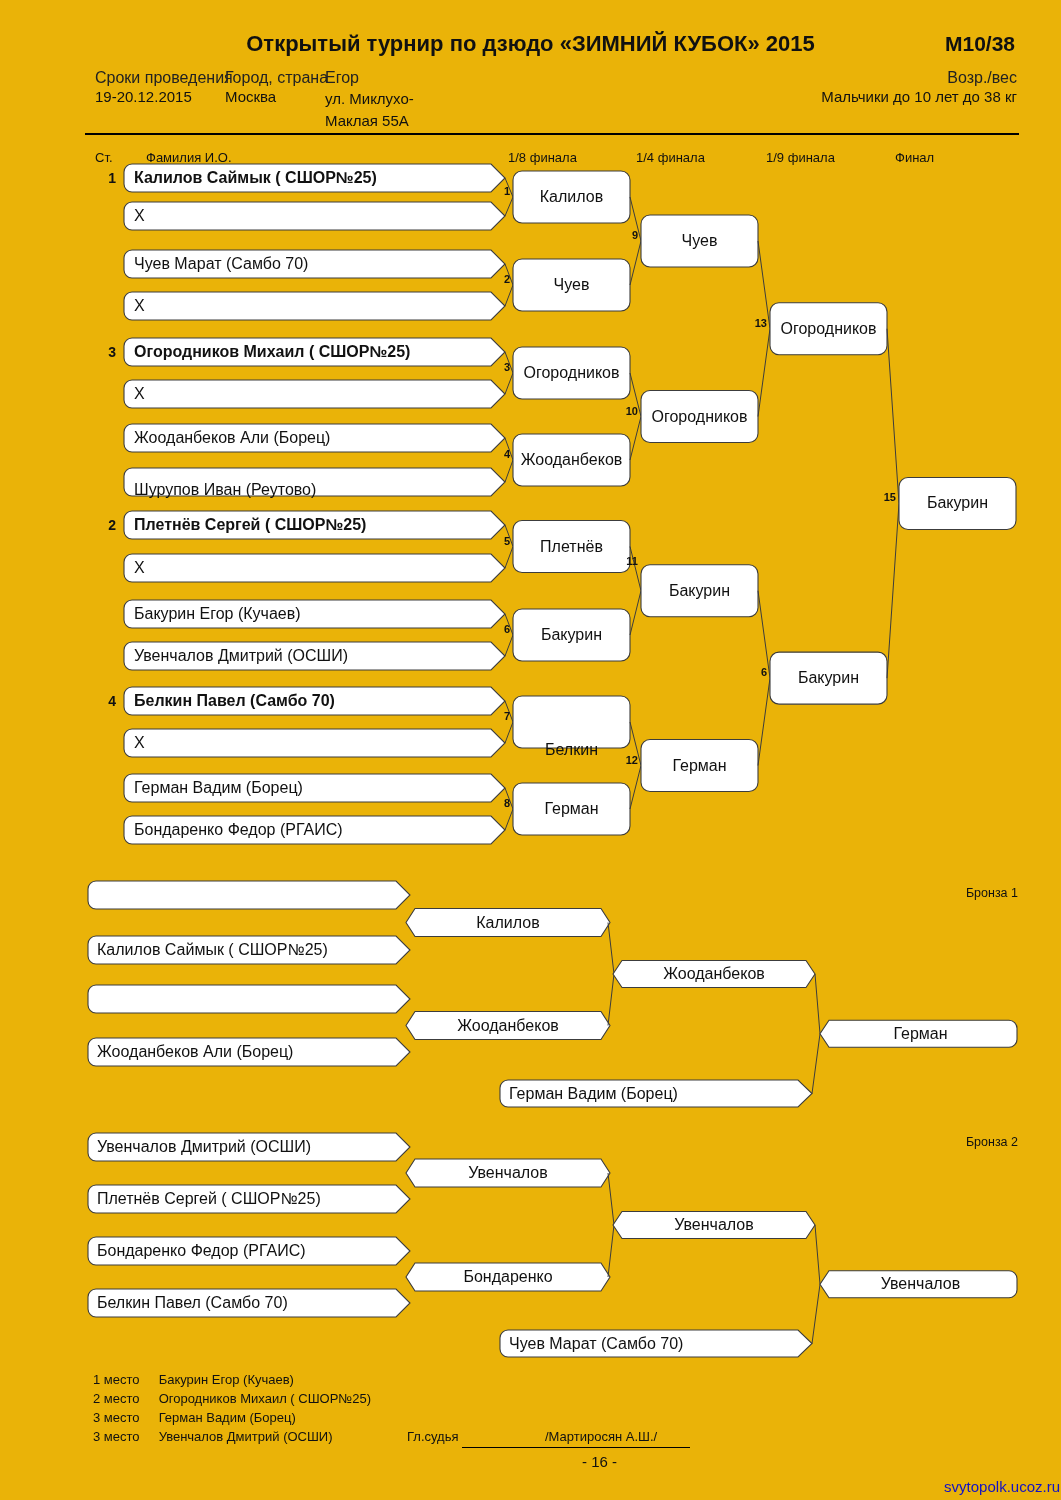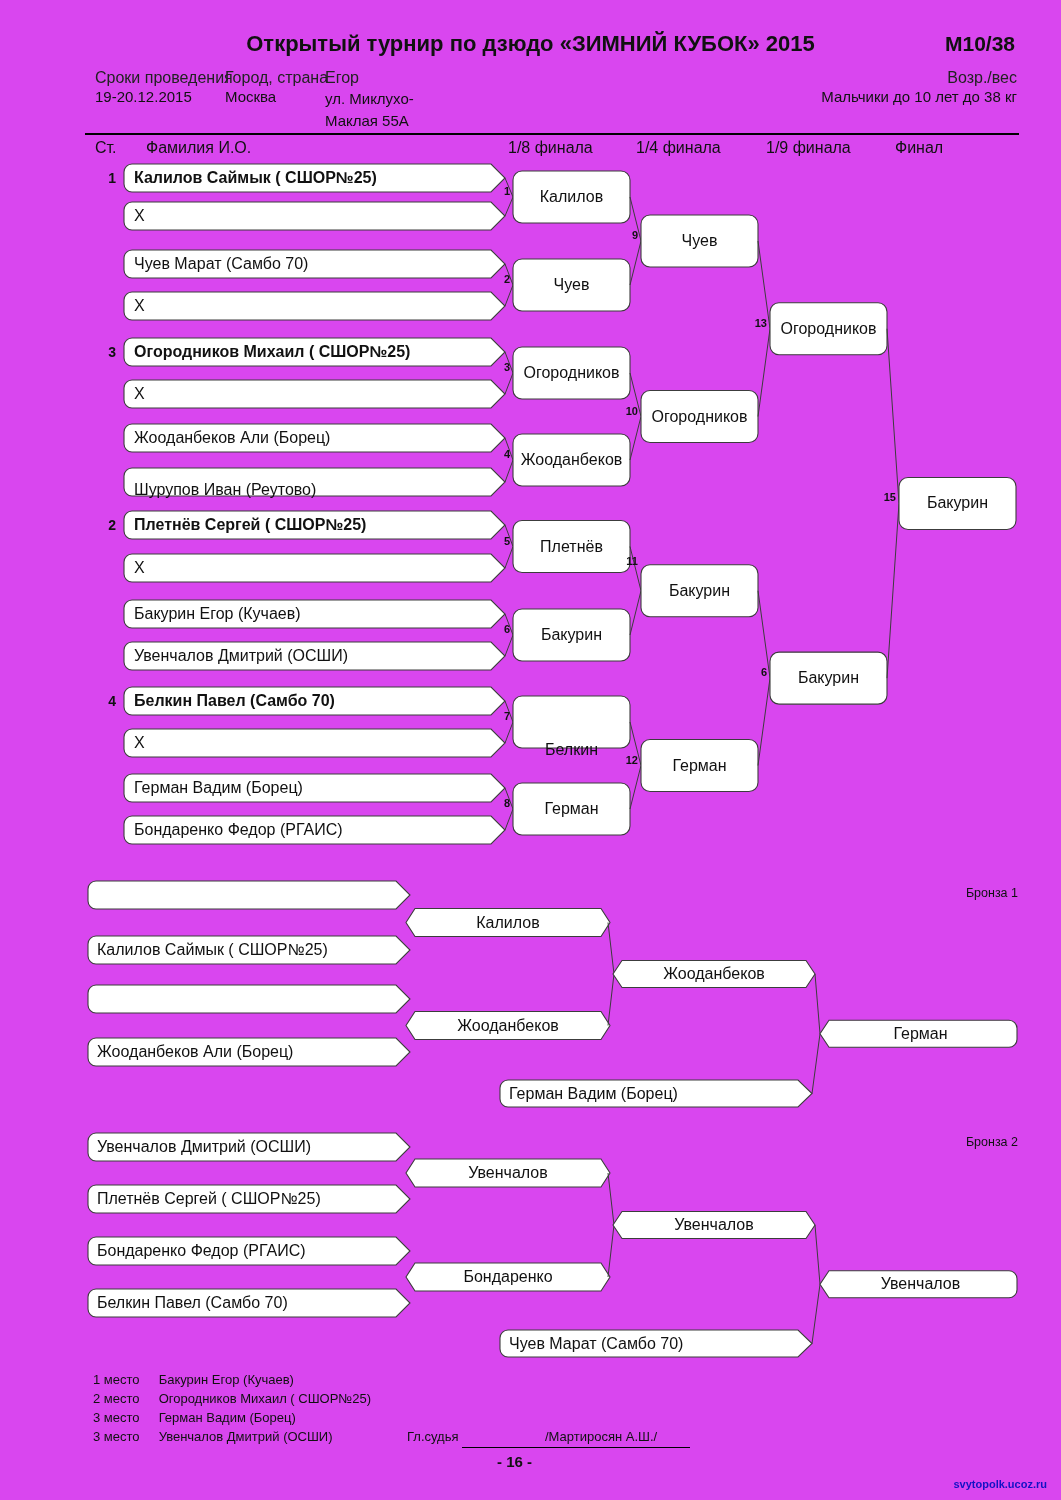--- a/index.html
+++ b/index.html
@@ -1,41 +1,41 @@
 <!DOCTYPE html>
 <html><head>
 <meta charset="utf-8">
 <style>
   html,body{margin:0;padding:0;background:#9a9a9a;}
-  .page{position:relative;width:1061px;height:1500px;background:#d946ef;margin:0 auto;
+  .page{position:relative;width:1061px;height:1500px;background:#eab308;margin:0 auto;
         font-family:"Liberation Sans", sans-serif;color:#111;overflow:hidden;}
   .title{position:absolute;left:50%;top:31px;transform:translateX(-50%);
          font-size:22px;font-weight:700;white-space:nowrap;z-index:3;}
   .code{position:absolute;right:46px;top:32px;font-size:21px;font-weight:700;z-index:3;}
   .meta-label{position:absolute;top:69px;font-size:16px;color:#222;z-index:3;}
   .meta-value{position:absolute;top:88px;font-size:15px;z-index:3;}
   .venue-value{position:absolute;top:88px;width:112px;font-size:15px;line-height:1.45;z-index:3;}
   .rule{position:absolute;left:85px;top:133px;width:934px;height:2px;background:#000;z-index:3;}
-  .colhead{position:absolute;top:139px;font-size:16px;z-index:3;}
+  .colhead{position:absolute;top:150px;font-size:13px;z-index:3;}
   #wires{position:absolute;left:0;top:0;z-index:1;}
   #labels{position:absolute;left:0;top:0;width:100%;height:100%;z-index:2;}
   .entry-text{position:absolute;display:flex;align-items:center;font-size:16px;white-space:nowrap;}
   .bold{font-weight:700;}
   .win-text{position:absolute;display:flex;align-items:center;justify-content:center;
             text-align:center;font-size:16px;line-height:1.12;overflow-wrap:anywhere;}
   .num{position:absolute;font-size:11px;font-weight:700;text-align:right;}
   .seed{position:absolute;font-size:14px;font-weight:700;text-align:right;}
   .bronze-label{position:absolute;right:43px;font-size:12.5px;z-index:3;}
   .place-row{position:absolute;left:93px;font-size:13px;z-index:3;white-space:nowrap;}
   .place-tag{display:inline-block;width:62px;}
   .judge-label{position:absolute;left:407px;top:1429px;font-size:13px;z-index:3;text-align:right;}
   .judge-name{position:absolute;left:545px;top:1429px;font-size:13px;z-index:3;}
   .judge-line{position:absolute;left:462px;top:1447px;width:228px;height:1px;background:#000;z-index:3;}
-  .pagenum{position:absolute;left:497px;top:1453px;width:120px;text-align:left;font-size:15px;z-index:3;font-weight:bold;}
-  .watermark{position:absolute;right:14px;top:1478px;font-size:11px;font-weight:700;z-index:4;}
+  .pagenum{position:absolute;left:497px;top:1453px;width:120px;text-align:right;font-size:15px;z-index:3;}
+  .watermark{position:absolute;right:1px;top:1478px;font-size:15px;font-weight:400;z-index:4;}
 </style>
 </head>
 <body>
 
 <div class="page">
 
   <div class="title">Открытый турнир по дзюдо «ЗИМНИЙ КУБОК» 2015</div>
   <div class="code">М10/38</div>
 
   <div class="meta-label" style="left:95px">Сроки проведения</div>

